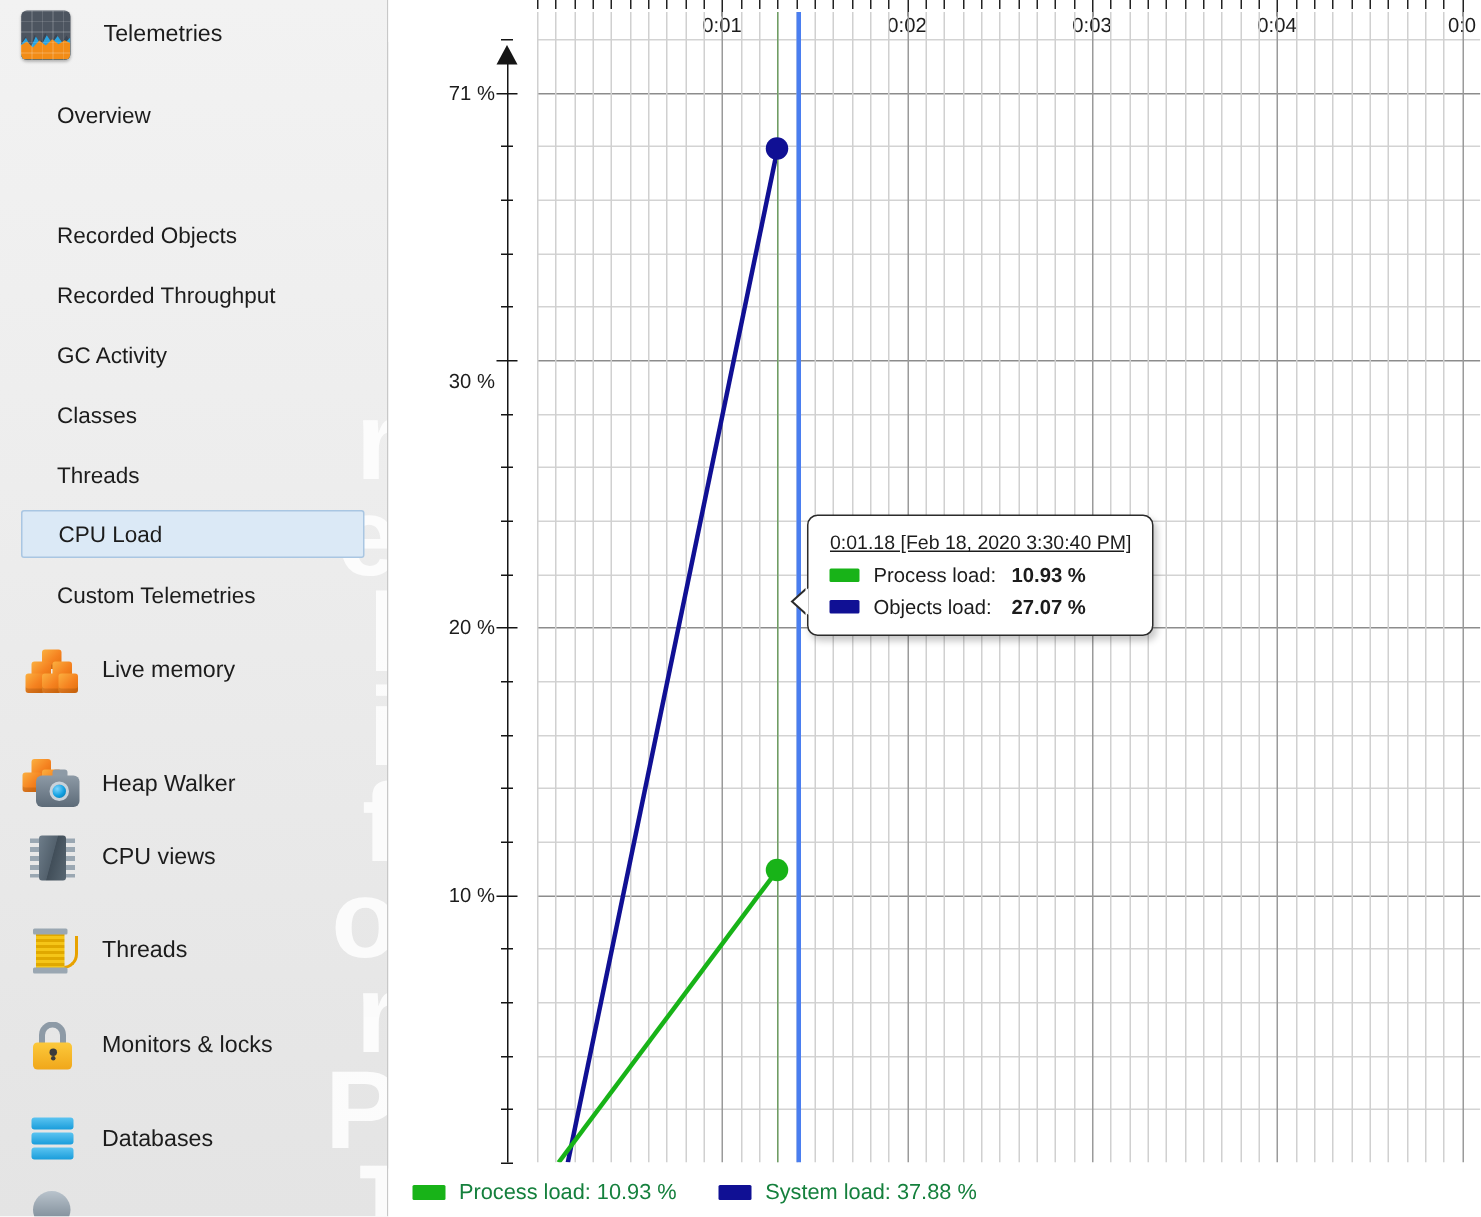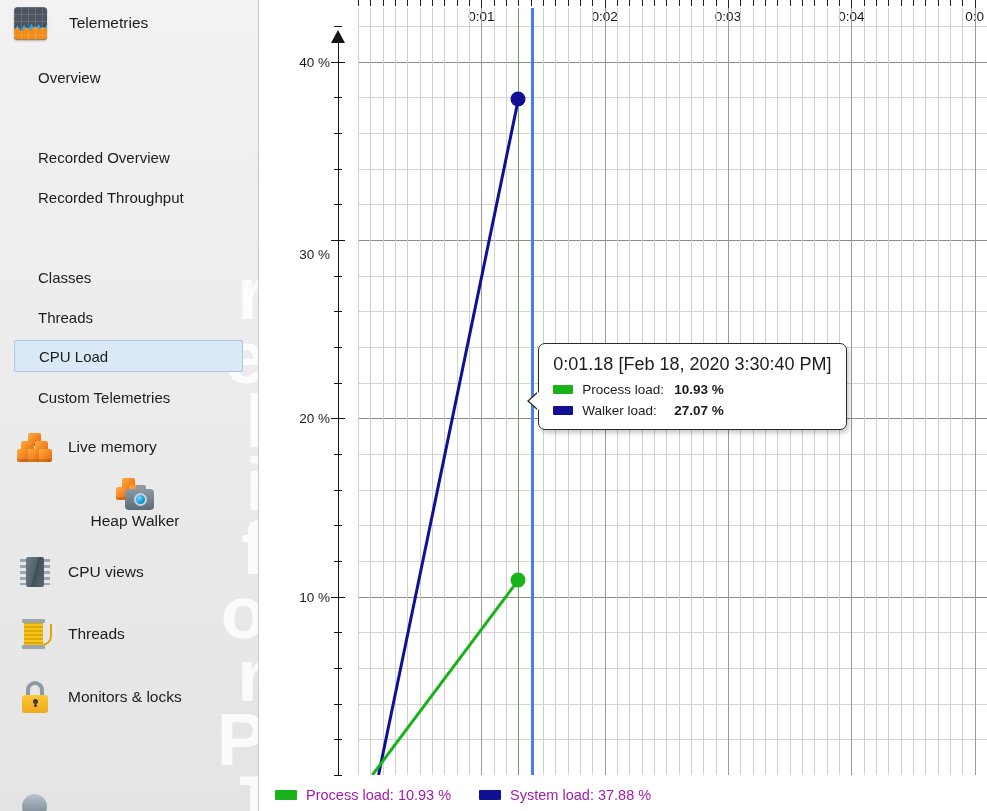--- a/index.html
+++ b/index.html
@@ -110,35 +110,35 @@
   .cursor{position:absolute;top:0;bottom:0;}
   .cursor.green{width:1px;background:#6f9e63;}
   .cursor.blue{width:3px;background:#4a7ef0;}
   .dot{position:absolute;width:15px;height:15px;border-radius:50%;
      transform:translate(-50%,-50%);}
 
   
   #tooltip{position:absolute;background:#fff;border:1px solid #2b2b2b;
      border-radius:7px;box-shadow:2px 3px 5px rgba(0,0,0,.22);
      padding:10px 14px 11px 14px;box-sizing:border-box;}
-  #tooltip .tt-time{font-size:18px;color:#1c1c1c;margin-bottom:7px;white-space:nowrap;}
+  #tooltip .tt-time{font-size:13px;color:#1c1c1c;margin-bottom:7px;white-space:nowrap;text-decoration:underline;}
   .tt-row{display:flex;align-items:center;margin-top:6px;white-space:nowrap;}
   .swatch{width:20px;height:9px;border-radius:1px;margin-right:9px;flex:none;}
   .tt-name{font-size:13.5px;color:#1c1c1c;min-width:92px;}
   .tt-val{font-size:13.5px;color:#1c1c1c;font-weight:bold;}
   .tt-tail{position:absolute;left:-10px;top:48px;width:0;height:0;
      border-top:9px solid transparent;border-bottom:9px solid transparent;
      border-right:10px solid #fff;filter:drop-shadow(-1.4px 0 0 #2b2b2b);}
 
   
   #legend{position:absolute;left:0;bottom:0;width:728px;height:32px;
      display:flex;align-items:center;background:#fff;}
   .lg-item{display:flex;align-items:center;margin-left:16px;}
   .lg-sw{width:22px;height:10px;margin-right:9px;border-radius:1px;}
-  .lg-tx{font-size:14.5px;color:#a21caf;white-space:nowrap;}
+  .lg-tx{font-size:14.5px;color:#15803d;white-space:nowrap;}
 </style>
 </head>
 <body>
 
 <div id="app">
 
   <div id="sidebar">
     <div class="watermark">r
 e
 l
@@ -156,24 +156,27 @@
           <div class="orange"></div>
         <div class="gridtop"></div>
       </div>
       <span class="lbl" style="margin-left:22px;">Telemetries</span>
     </div>
 
     <div class="subitem" style="top:61px;">
       <span>Overview</span>
       </div>
     <div class="subitem" style="top:141px;">
-      <span>Recorded Overview</span>
+      <span>Recorded Objects</span>
       </div>
     <div class="subitem" style="top:181px;">
       <span>Recorded Throughput</span>
+      </div>
+    <div class="subitem" style="top:221px;">
+      <span>GC Activity</span>
       </div>
     <div class="subitem" style="top:261px;">
       <span>Classes</span>
       </div>
     <div class="subitem" style="top:301px;">
       <span>Threads</span>
       </div>
     <div class="subitem sel" style="top:340px;">
       <span>CPU Load</span>
       </div>
@@ -188,21 +191,21 @@
           <i class="cube" style="left:4px;top:10px;"></i>
           <i class="cube" style="left:18px;top:10px;"></i>
           <i class="cube" style="left:0px;top:18px;"></i>
           <i class="cube" style="left:11px;top:18px;"></i>
           <i class="cube" style="left:22px;top:18px;"></i>
         </span>
       </div>
       <span class="mi-lbl">Live memory</span>
     </div>
 
-    <div class="mainitem" style="top:478px;flex-direction:column;">
+    <div class="mainitem" style="top:492px;">
       <div class="mi-ico">
         <span class="ico ico-heap">
           <i class="cube" style="left:6px;top:0px;"></i>
           <i class="cube" style="left:0px;top:9px;"></i>
           <i class="cube" style="left:13px;top:7px;"></i>
           <i class="cam-top"></i>
             <i class="cam"></i>
         </span>
       </div>
       <span class="mi-lbl">Heap Walker</span>
@@ -234,20 +237,30 @@
     <div class="mainitem" style="top:666px;">
       <div class="mi-ico">
         <span class="ico ico-lock">
             <i class="shackle"></i>
             <i class="lockbody"></i>
           </span>
       </div>
       <span class="mi-lbl">Monitors &amp; locks</span>
     </div>
 
+    <div class="mainitem" style="top:729px;">
+      <div class="mi-ico">
+        <span class="ico ico-db">
+          <i class="dbl" style="top:2px;"></i>
+            <i class="dbl" style="top:12px;"></i>
+            <i class="dbl" style="top:22px;"></i>
+        </span>
+      </div>
+      <span class="mi-lbl">Databases</span>
+    </div>
 
     <div class="mainitem" style="top:795px;height:16px;">
       <div class="mi-ico">
         <span class="ico ico-part">
             <i class="partcirc"></i>
           </span>
       </div>
     </div>
   </div>
 
@@ -402,38 +415,38 @@
       <div id="tooltip" style="left: 180.333px; top: 335.34px;">
         <div class="tt-tail"></div>
         <div class="tt-time">0:01.18 [Feb 18, 2020 3:30:40 PM]</div>
         <div class="tt-row">
           <span class="swatch" id="sw-tt-0" style="background: rgb(24, 179, 24);"></span>
           <span class="tt-name">Process load:</span>
           <span class="tt-val">10.93 %</span>
         </div>
         <div class="tt-row">
           <span class="swatch" id="sw-tt-1" style="background: rgb(16, 16, 148);"></span>
-          <span class="tt-name">Walker load:</span>
+          <span class="tt-name">Objects load:</span>
           <span class="tt-val">27.07 %</span>
         </div>
       </div>
     </div>
 
     <div id="legend">
       <div class="lg-item">
         <span class="lg-sw" id="sw-lg-0" style="background: rgb(24, 179, 24);"></span>
         <span class="lg-tx">Process load: 10.93 %</span>
       </div>
       <div class="lg-item" style="margin-left:28px;">
         <span class="lg-sw" id="sw-lg-1" style="background: rgb(16, 16, 148);"></span>
         <span class="lg-tx">System load: 37.88 %</span>
       </div>
     </div>
   <div class="ytick" style="top: 61.5116px;"></div>
-      <div class="ylabel" style="top: 61.5116px;">40 %</div>
+      <div class="ylabel" style="top: 61.5116px;">71 %</div>
       <div class="ytick" style="top: 239.884px;"></div>
       <div class="ylabel" style="top: 254px;">30 %</div>
       <div class="ytick" style="top: 418.256px;"></div>
       <div class="ylabel" style="top: 418.256px;">20 %</div>
       <div class="ytick" style="top: 596.628px;"></div>
       <div class="ylabel" style="top: 596.628px;">10 %</div>
       <div class="ytick" style="top: 775px; left: 75px; width: 8px;"></div>
       <div class="ytick" style="top: 739.326px; left: 75px; width: 8px;"></div>
       <div class="ytick" style="top: 703.651px; left: 75px; width: 8px;"></div>
       <div class="ytick" style="top: 667.977px; left: 75px; width: 8px;"></div>

